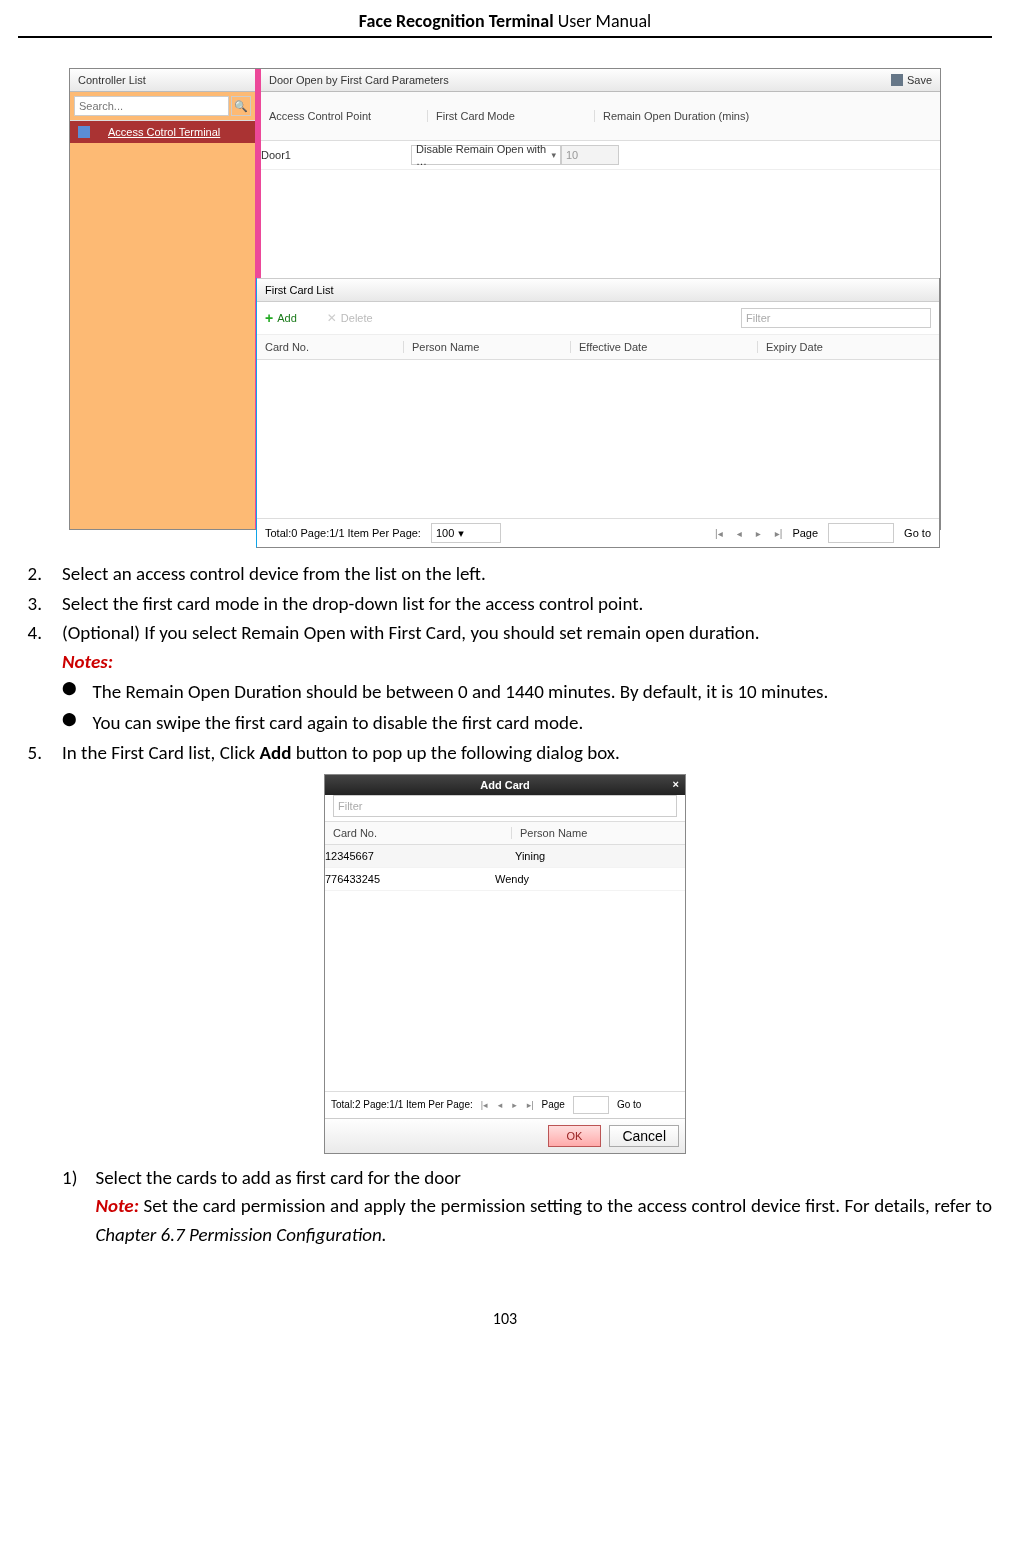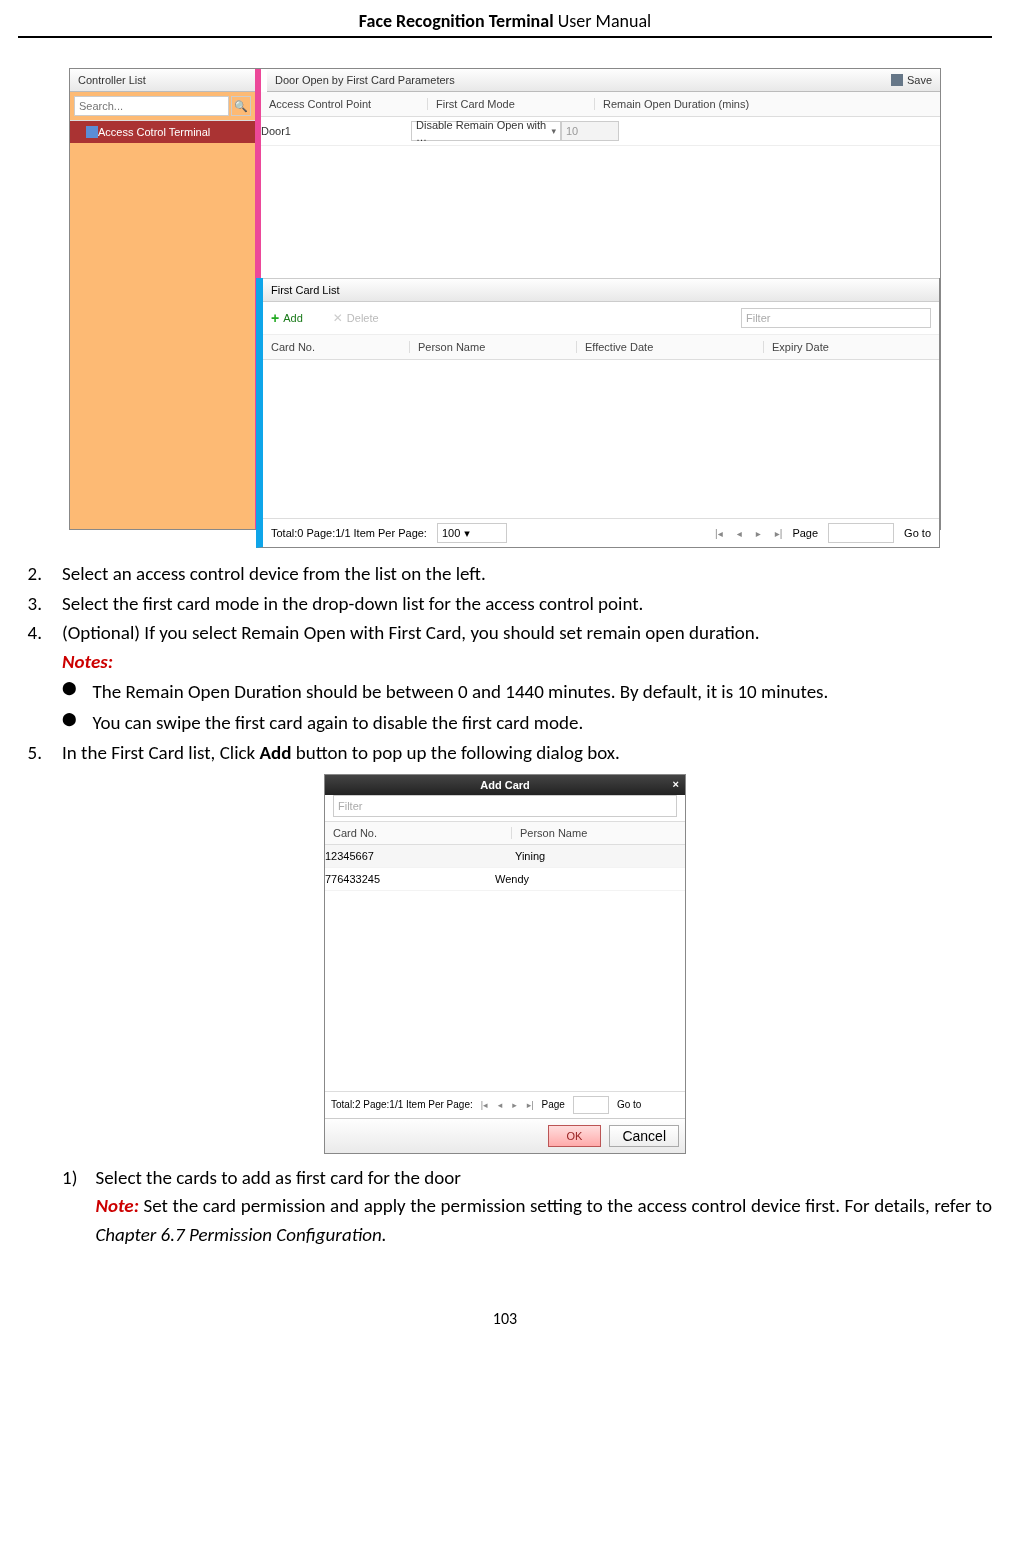--- a/index.html
+++ b/index.html
@@ -36,21 +36,20 @@
     font-size: 11px;
     color: #333;
   }
   .panel-header {
     background: linear-gradient(#fefefe, #e8e8e8);
     border-bottom: 1px solid #bbb;
     padding: 5px 8px;
     display: flex;
     align-items: center;
     justify-content: space-between;
-    margin-left: 6px;
   }
   .ss1-body {
     display: flex;
     height: 460px;
   }
   .ss1-left {
     width: 185px;
     border-right: 6px solid #ec4899;
     background: #fdba74;
     display: flex;
@@ -80,24 +79,25 @@
     width: 18px;
     height: 18px;
     border:1px solid #ccc;
     display:flex;align-items:center;justify-content:center;
     color:#666;
     font-size:11px;
   }
   .selected-item {
     background: #a33;
     color: #fff;
-    padding: 5px 16px;
+    padding: 5px 8px;
     display: flex;
     align-items: center;
-    gap: 0;
+    gap: 18px;
+    text-decoration: underline;
   }
   .dev-icon {
     width: 12px; height: 12px;
     background: #5b8dd6;
     display:inline-block;
   }
   .ss1-right {
     flex: 1;
     display: flex;
     flex-direction: column;
@@ -110,21 +110,21 @@
   }
   .floppy-icon {
     width: 12px; height: 12px;
     background: #678;
     display:inline-block;
   }
   .table-head {
     display: flex;
     border-bottom: 1px solid #ddd;
     background:#fafafa;
-    padding: 6px 0;
+    padding: 18px 0;
   }
   .th {
     padding: 0 8px;
     color:#444;
     border-left:1px solid #ddd;
   }
   .th:first-child { border-left:none; }
   .row1 {
     display:flex;
     padding: 4px 0;
@@ -329,21 +329,21 @@
     .screenshot1b {
       width: 870px;
       margin: -264px auto 12px auto;
       font-family: Tahoma, Arial, sans-serif;
       font-size: 11px;
       position:relative;
       pointer-events:none;
     }
     .screenshot1b .inner {
       margin-left:186px;
-      border-left:7px solid #0ea5e9;
+      border-left:1px solid #0ea5e9;
       border-right:1px solid #888;
       border-bottom:1px solid #888;
       pointer-events:auto;
       background:#fff;
     }
   </style>
   <div class="screenshot1b">
     <div class="inner">
       <div class="first-card-header" style="margin-top:0">First Card List</div>
       <div class="toolbar">

